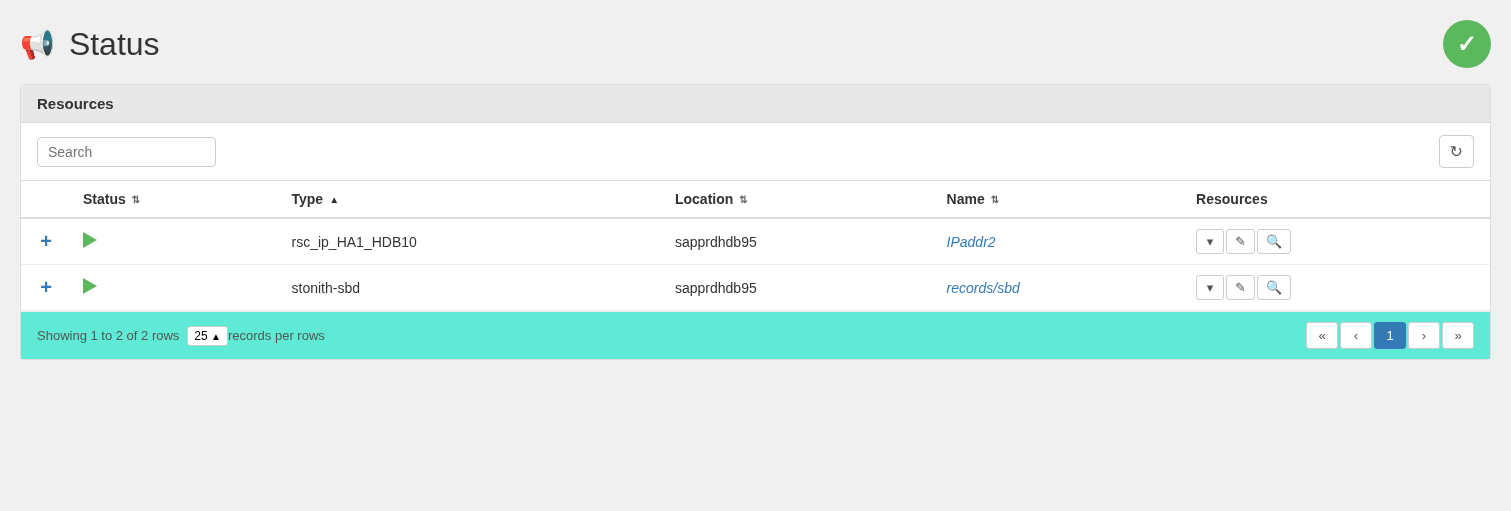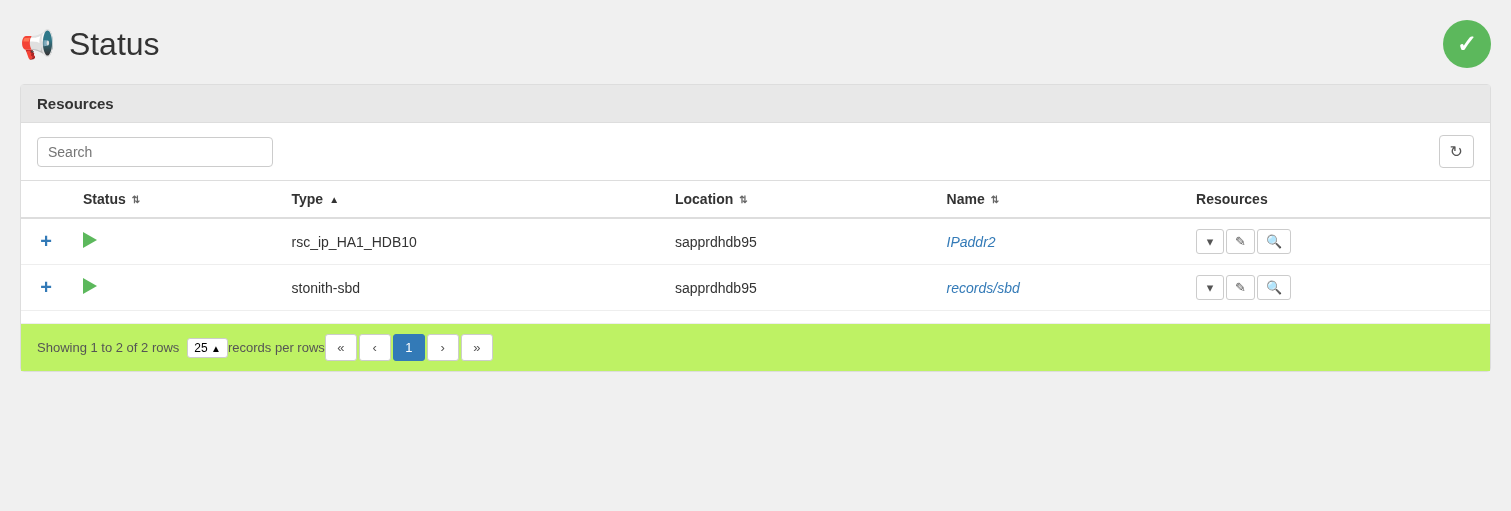--- a/index.html
+++ b/index.html
@@ -59,21 +59,21 @@
       display: flex;
       align-items: center;
       justify-content: space-between;
       border-bottom: 1px solid #ddd;
     }
     .search-input {
       border: 1px solid #ccc;
       border-radius: 4px;
       padding: 6px 10px;
       font-size: 14px;
-      width: 236px;
+      width: 179px;
       outline: none;
       color: #999;
     }
     .refresh-btn {
       border: 1px solid #ccc;
       background: white;
       border-radius: 4px;
       padding: 6px 10px;
       cursor: pointer;
       font-size: 16px;
@@ -159,24 +159,23 @@
       color: #555;
       display: flex;
       align-items: center;
       justify-content: center;
       min-width: 28px;
     }
     .pagination-bar {
       padding: 10px 16px;
       display: flex;
       align-items: center;
-      justify-content: flex-start;
+      justify-content: space-between;
       border-top: 1px solid #eee;
-      background: #bef264;
-      margin-top: 12px;
+      background: #5eead4;
     }
     .pagination-info {
       display: flex;
       align-items: center;
       gap: 8px;
       color: #555;
       font-size: 13px;
     }
     .per-page-select {
       display: flex;

